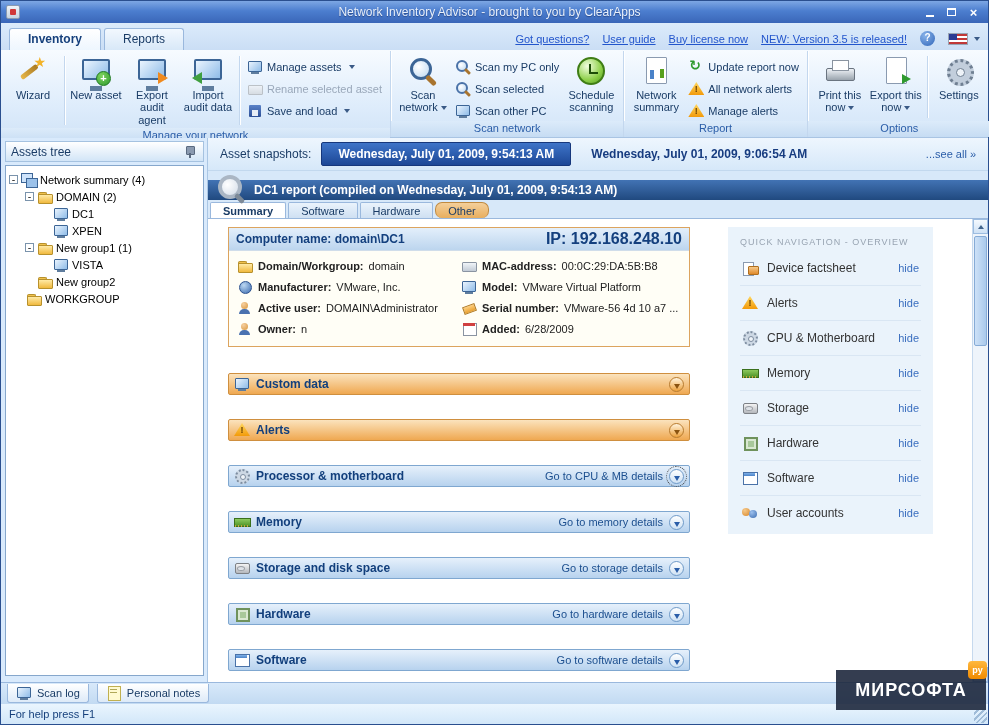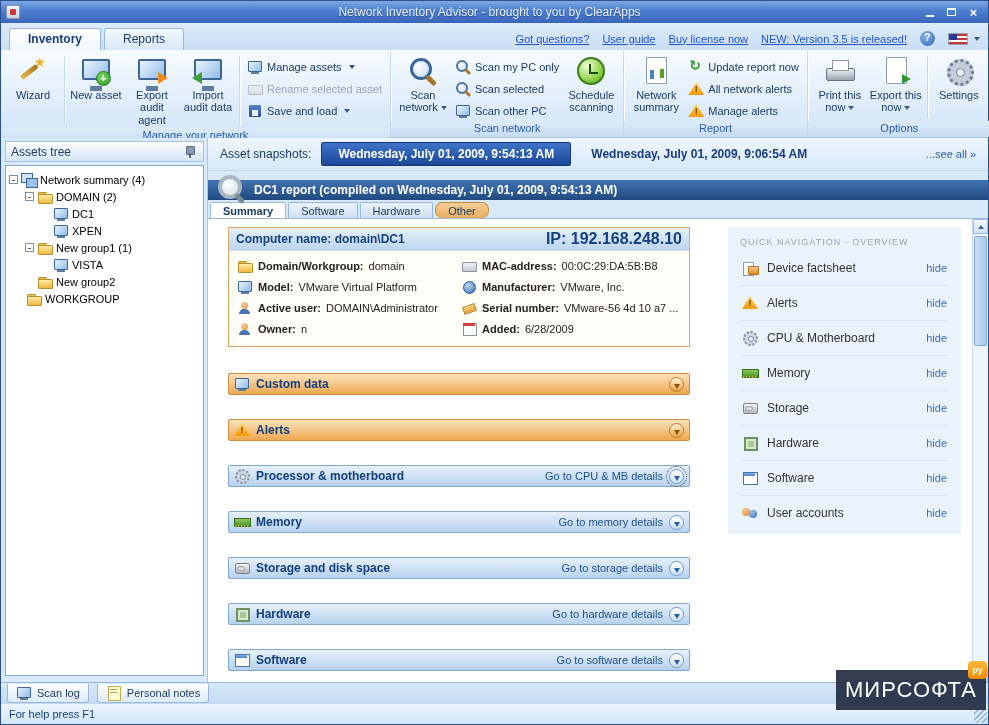--- a/index.html
+++ b/index.html
@@ -238,21 +238,21 @@
   .golink { margin-left:auto; color:#1c4f8f; font-size:11px; cursor:pointer; white-space:nowrap; }
   .chev { width:15px; height:15px; border-radius:50%; border:1px solid #6f9ac8;
           background:linear-gradient(#ffffff,#cfe2f4); position:relative; flex:none; cursor:pointer; }
   .chev.push { margin-left:auto; }
   .chev::after { content:""; position:absolute; left:4px; top:6px; border-left:3px solid transparent;
           border-right:3px solid transparent; border-top:5px solid #2a5da8; }
   .orange .chev { border-color:#b87c30; background:linear-gradient(#fff3dc,#eda23e); }
   .orange .chev::after { border-top-color:#8a5310; }
   .focusring { outline:1px dotted #444; outline-offset:2px; }
 
-  .quicknav { width:233px; margin-left:38px; background:#eaf3fb; padding:8px 12px 4px;
+  .quicknav { width:205px; margin-left:38px; background:#eaf3fb; padding:8px 12px 4px;
               align-self:flex-start; }
   .qn-title { font-size:9px; color:#98a4b2; letter-spacing:1px; margin:2px 0 4px; }
   .qn-item { display:flex; align-items:center; gap:9px; padding:9px 2px; border-top:1px solid #d9e6f3;
              font-size:12px; color:#333; cursor:pointer; }
   .qn-item:first-child { border-top:none; }
   .qn-hide { margin-left:auto; color:#3a6ebf; font-size:11px; }
 
   .vscroll { position:absolute; top:0; right:0; bottom:0; width:16px; background:#eef4fb;
              border-left:1px solid #c6d9ee; display:flex; flex-direction:column; }
   .sb-btn { height:15px; flex:none; background:linear-gradient(#f4f9fe,#cee1f5);
@@ -270,21 +270,21 @@
                border-top:1px solid #9ab8dd; display:flex; align-items:flex-start; padding:1px 6px 0; gap:8px; }
   .btab { height:19px; display:flex; align-items:center; gap:5px; padding:0 8px;
           background:linear-gradient(#ffffff,#ddeaf8); border:1px solid #9ab8dd; border-top:none;
           border-radius:0 0 3px 3px; font-size:11px; color:#1a3c66; cursor:pointer; }
   .statusbar { height:20px; flex:none; background:linear-gradient(#eaf5fe,#d2e7f9);
                display:flex; align-items:center; padding:0 8px; font-size:11px; color:#16407c; position:relative; }
   .grip { position:absolute; right:1px; bottom:1px; width:13px; height:13px;
           background:repeating-linear-gradient(135deg,transparent 0 2px,#a0bcd8 2px 4px); }
   .watermark { position:absolute; right:2px; bottom:14px; width:150px; height:40px;
                background:rgba(24,34,56,.88); z-index:40; display:flex; align-items:center; justify-content:center; }
-  .wm-text { color:#fff; font-weight:normal; font-size:22px; letter-spacing:1px; }
+  .wm-text { color:#fff; font-weight:bold; font-size:18px; letter-spacing:1px; }
   .wm-badge { position:absolute; top:-9px; right:-1px; width:19px; height:18px;
               background:linear-gradient(#ffb83d,#f08a00); border-radius:4px; color:#fff; font-size:9px;
               font-weight:bold; display:flex; align-items:center; justify-content:center; }
 </style>
 </head>
 <body>
 
 <div class="window">
 
   <div class="titlebar">
@@ -513,28 +513,28 @@
                   <span class="ic ic-folder"></span>
                   <b>Domain/Workgroup:</b>
                   <span class="fval">domain</span>
                 </div>
                 <div class="field">
                   <span class="ic ic-card"></span>
                   <b>MAC-address:</b>
                   <span class="fval">00:0C:29:DA:5B:B8</span>
                 </div>
                 <div class="field">
+                  <span class="ic ic-globe"></span>
+                  <b>Manufacturer:</b>
+                  <span class="fval">VMware, Inc.</span>
+                </div>
+                <div class="field">
                   <span class="ic ic-mon"></span>
                   <b>Model:</b>
                   <span class="fval">VMware Virtual Platform</span>
-                </div>
-                <div class="field">
-                  <span class="ic ic-globe"></span>
-                  <b>Manufacturer:</b>
-                  <span class="fval">VMware, Inc.</span>
                 </div>
                 <div class="field">
                   <span class="ic ic-person"></span>
                   <b>Active user:</b>
                   <span class="fval">DOMAIN\Administrator</span>
                 </div>
                 <div class="field">
                   <span class="ic ic-tag"></span>
                   <b>Serial number:</b>
                   <span class="fval">VMware-56 4d 10 a7 ...</span>

